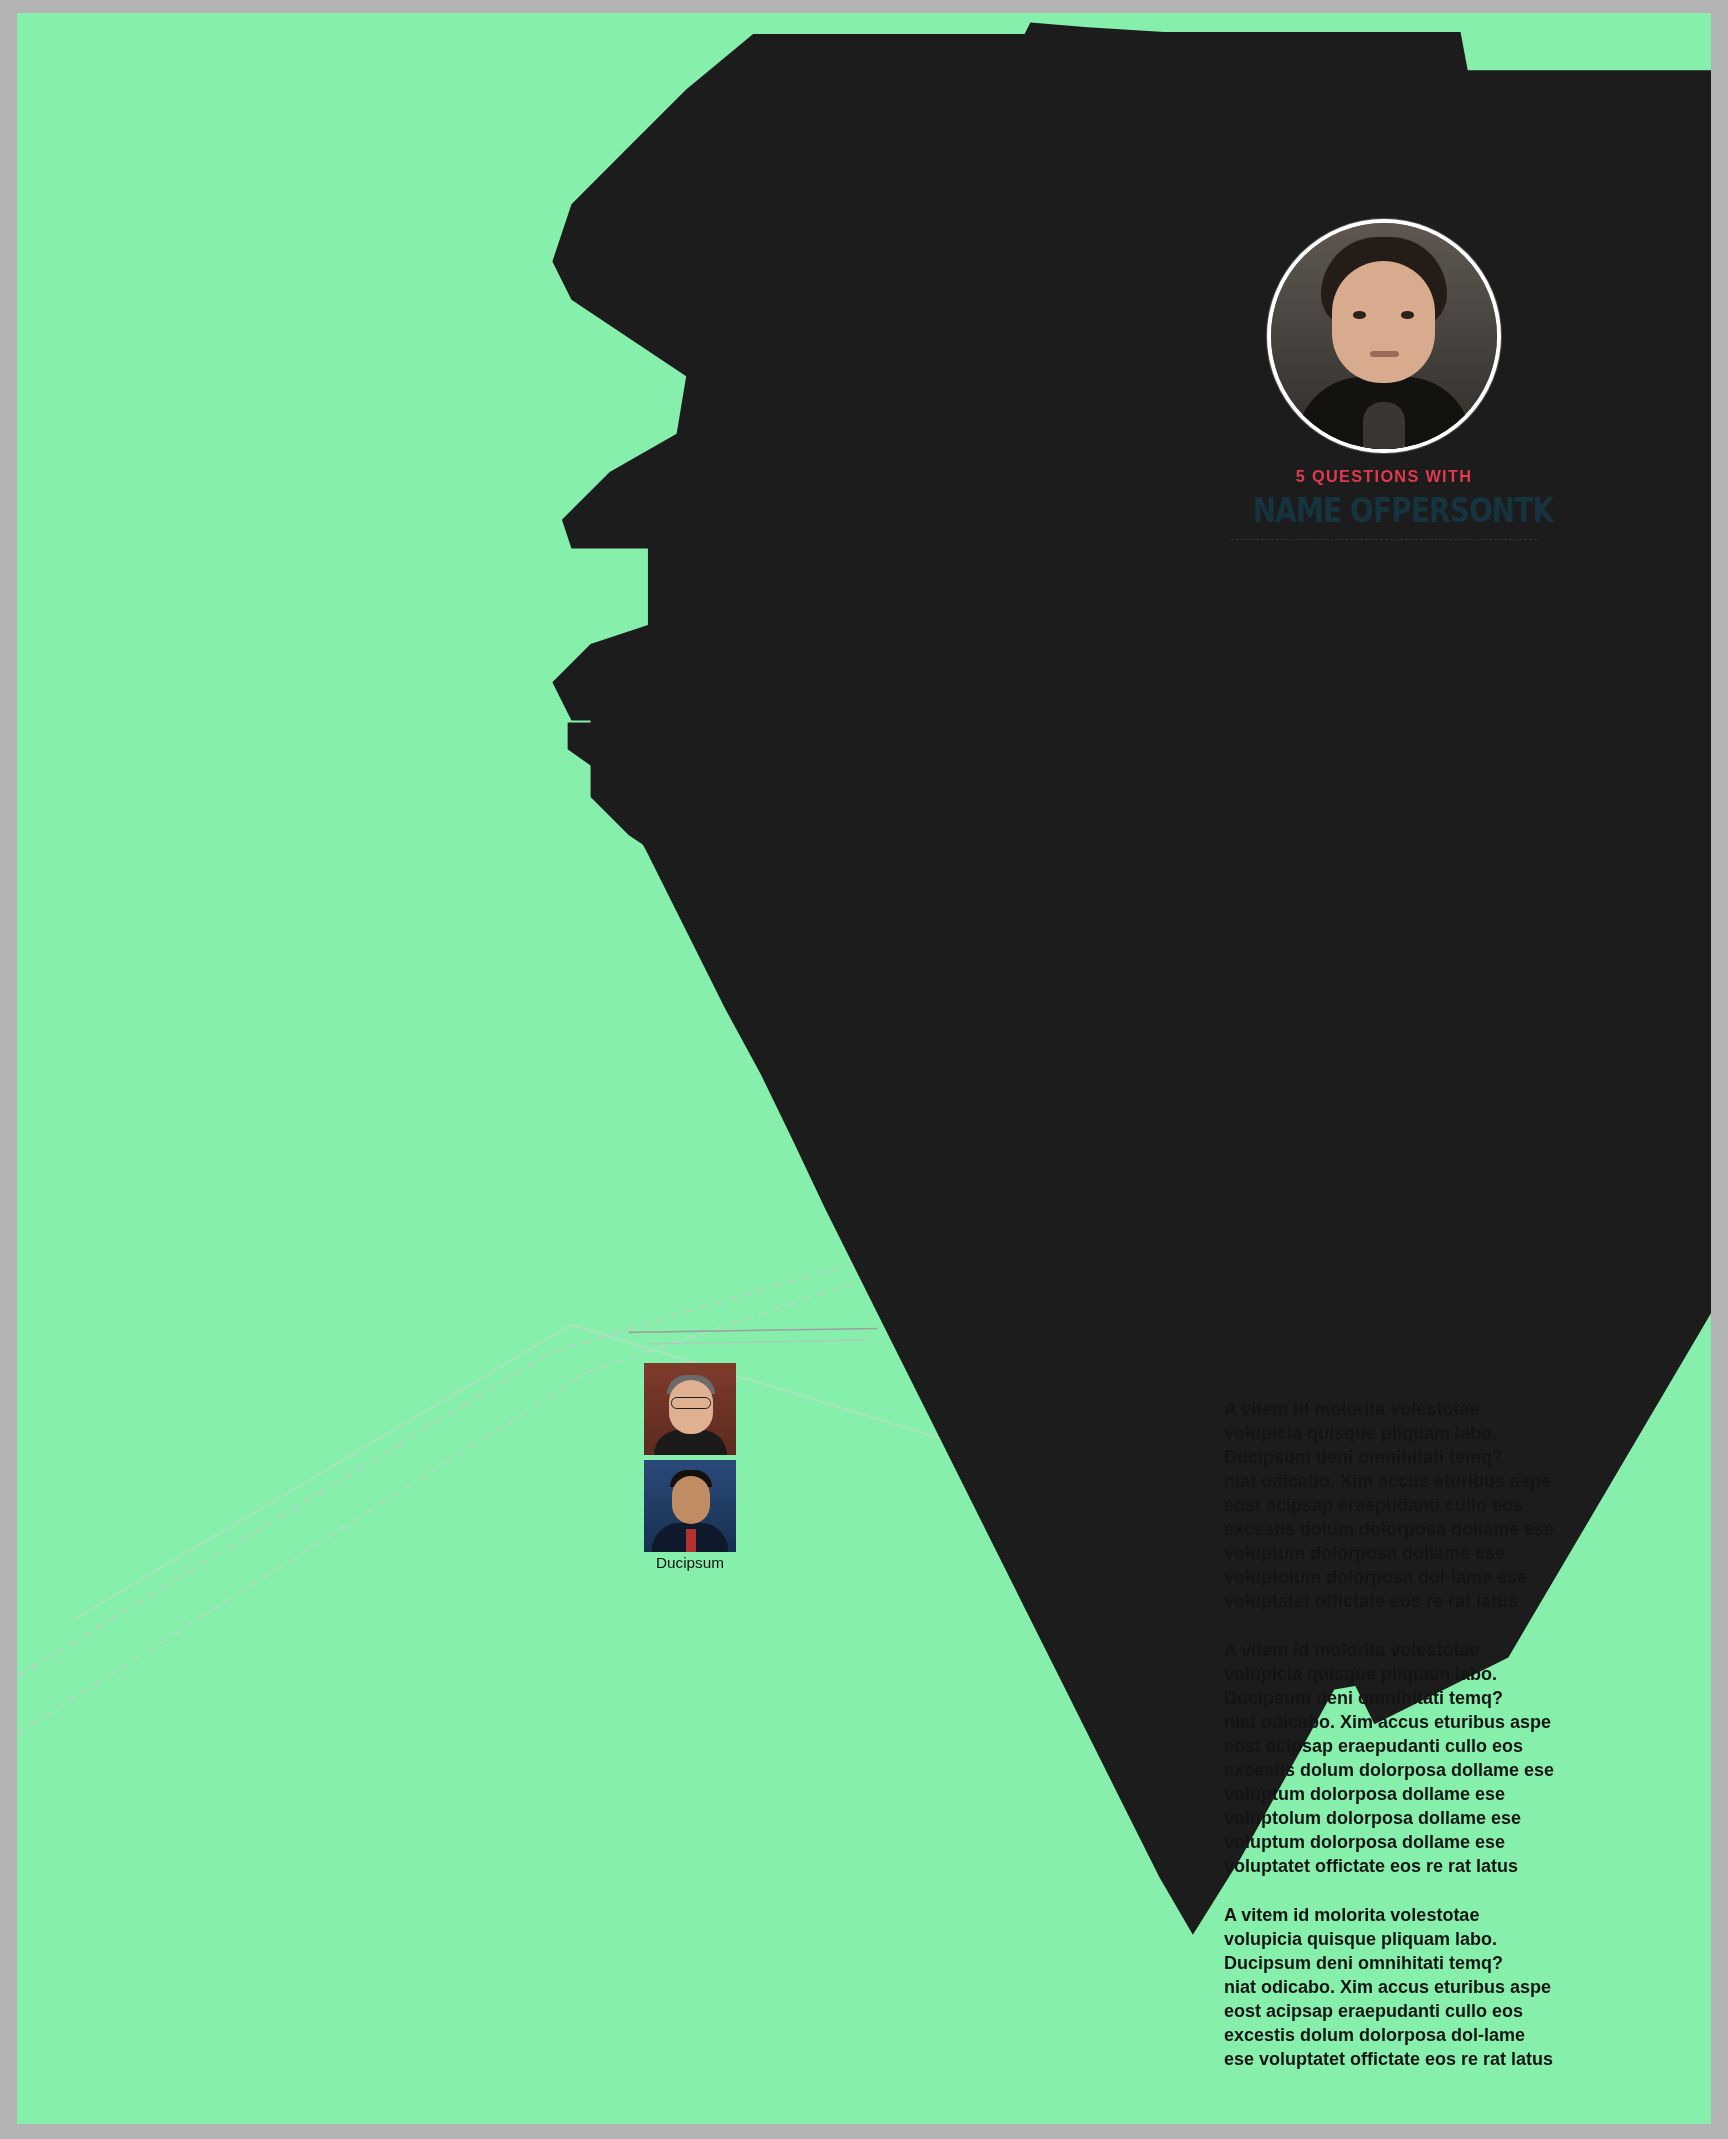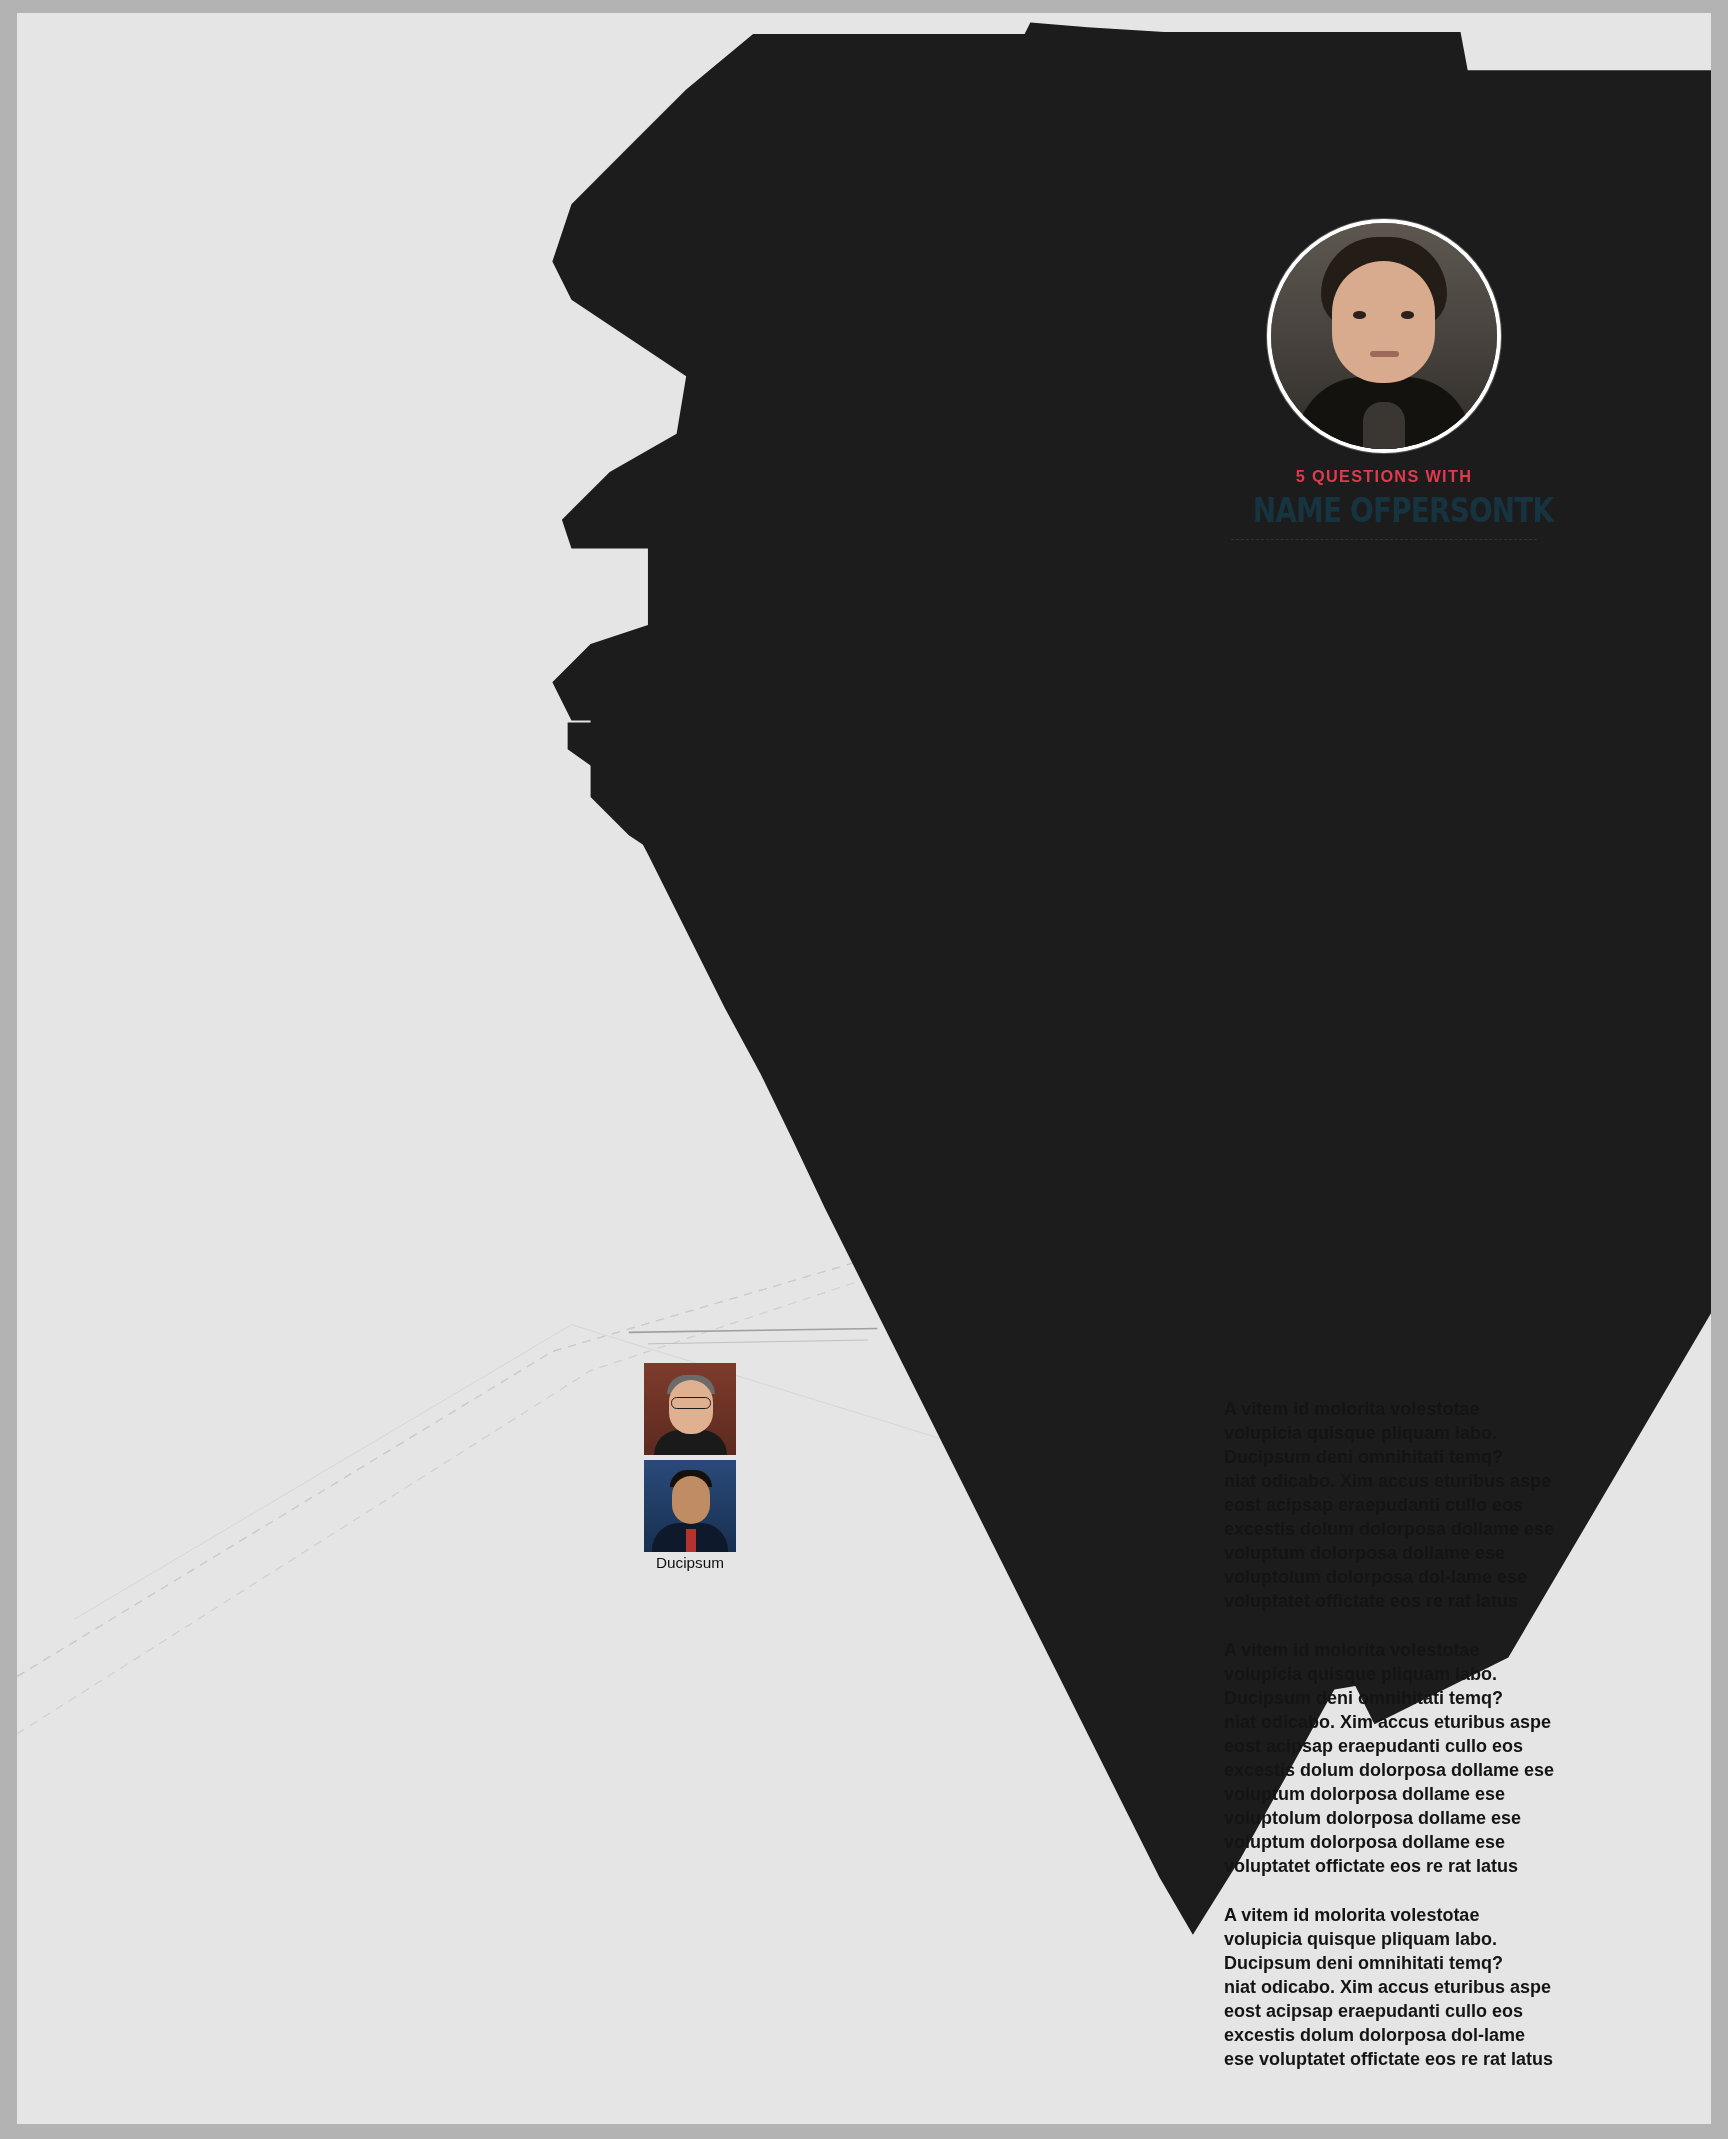--- a/index.html
+++ b/index.html
@@ -15,21 +15,21 @@
     overflow: hidden;
   }
 
   
   #page {
     position: absolute;
     left: 17px;
     top: 13.4px;
     width: 1694px;
     height: 2111px;
-    background: #e5e5e5;
+    background: #86efac;
     overflow: hidden;
   }
 
   
   .black-shape {
     position: absolute;
     left: 0;
     top: 0;
     width: 1694px;
     height: 2111px;

